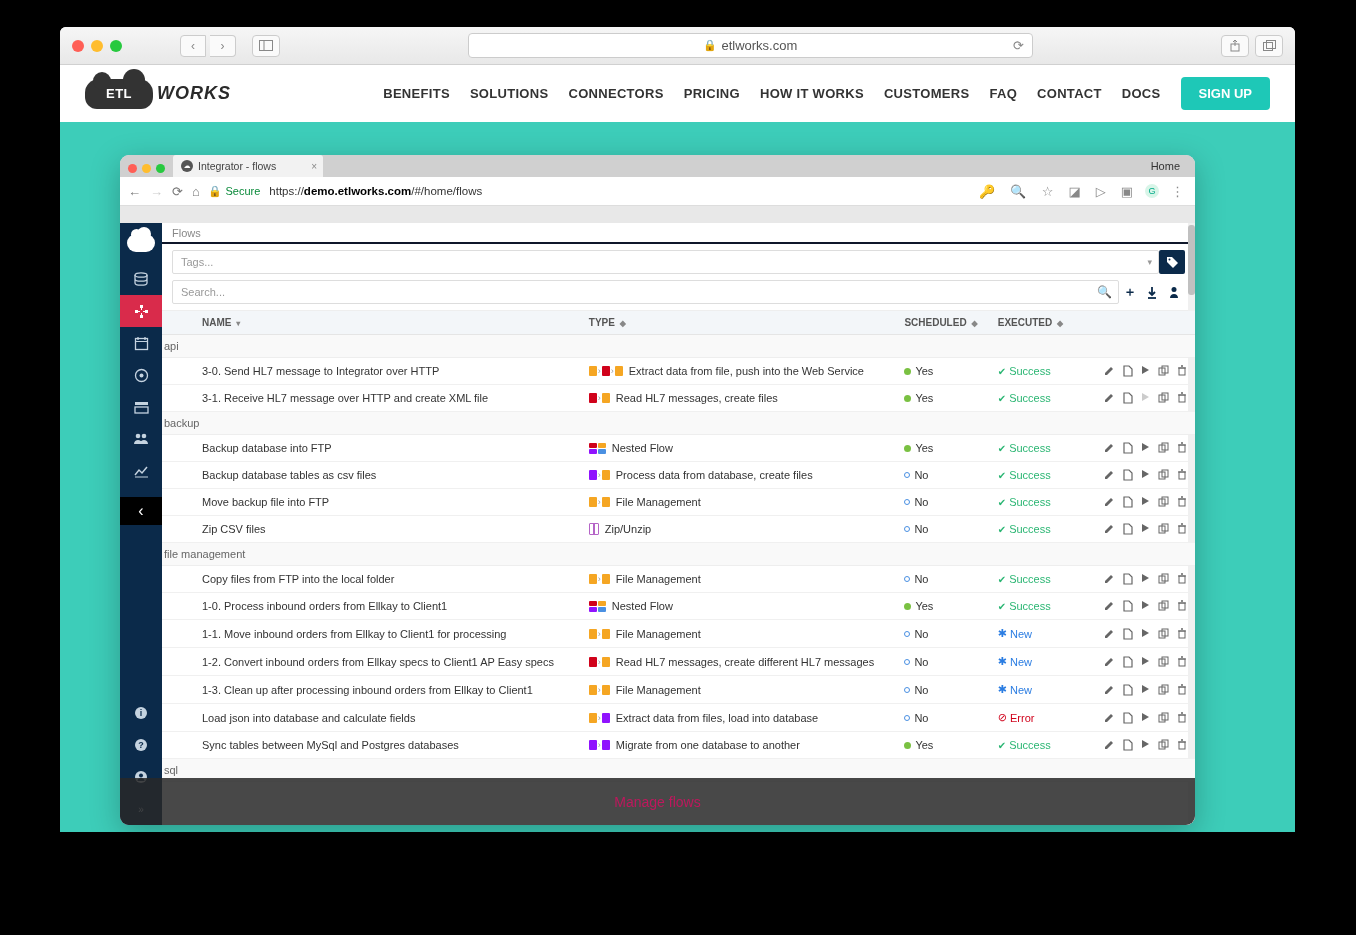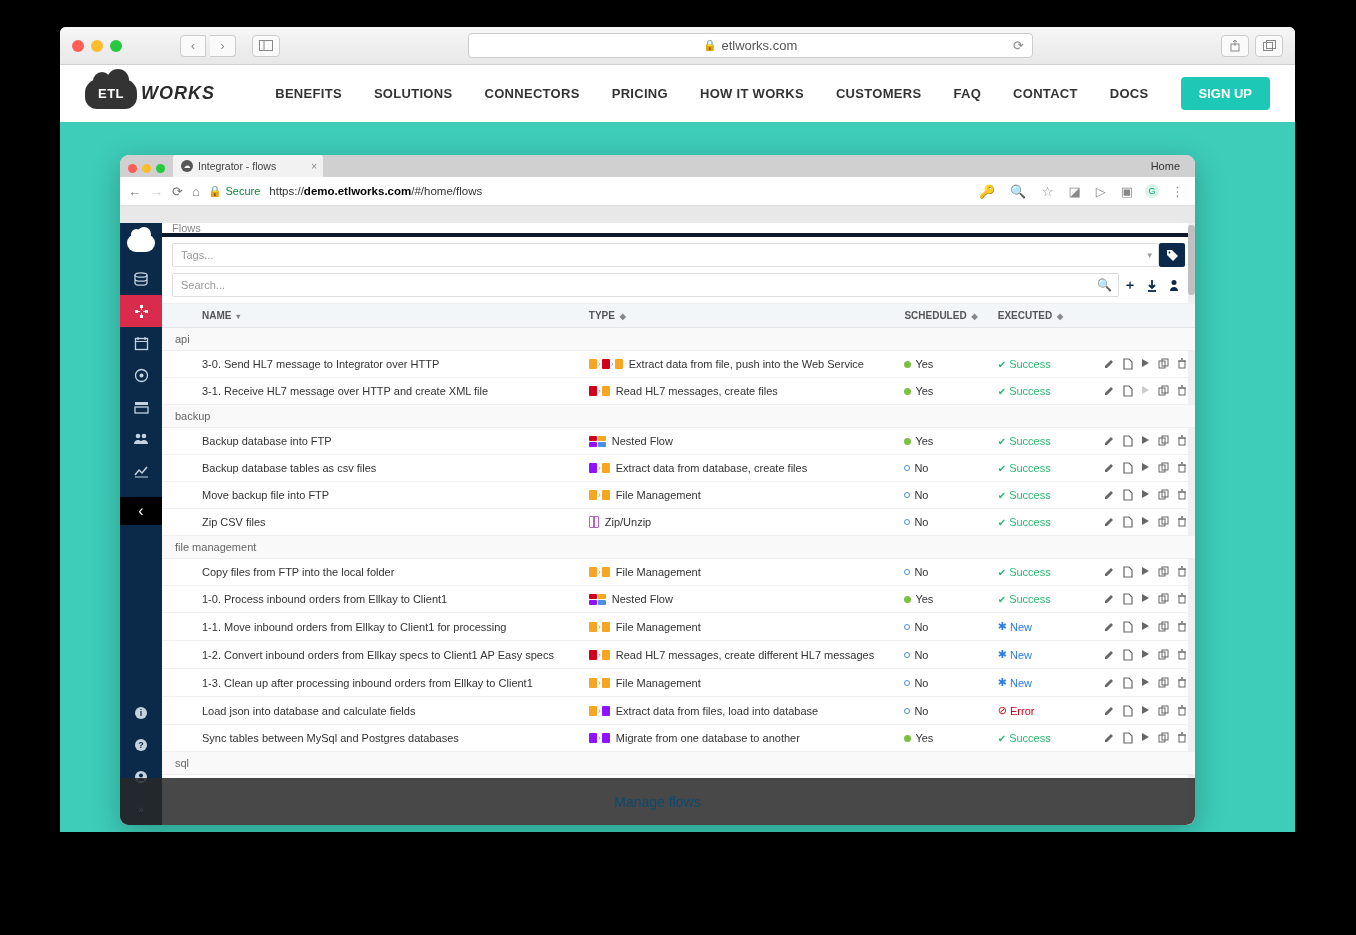--- a/index.html
+++ b/index.html
@@ -18,25 +18,25 @@
 .outer-addr { flex:1; height: 25px; background: #fff; border: 1px solid #ccc; border-radius: 4px; margin: 0 180px 0 180px; display:flex; align-items:center; justify-content:center; font-size:13px; color:#555; position:relative;}
 .outer-addr .lock { margin-right:4px; font-size:11px; }
 .outer-addr .reload { position:absolute; right:8px; color:#888; }
 .outer-right-btns { display:flex; gap:6px; }
 .outer-tabplus { position:absolute; right:0; top:38px; width:22px; height:22px; background:#bfbfbf; color:#777; display:flex; align-items:center; justify-content:center; font-size:16px; }
 
 
 .site-area { position:absolute; top:38px; left:0; right:0; bottom:0; background:#3dcdb9; }
 .site-header { height: 57px; background:#fff; display:flex; align-items:center; padding: 0 25px; }
 .logo { display:flex; align-items:center; gap:4px; }
-.logo-cloud { width:52px; height:30px; background:#333; border-radius: 14px 14px 12px 12px; position:relative; display:flex; align-items:center; justify-content:center; color:#fff; font-weight:bold; font-size:13px; letter-spacing:0.5px;}
+.logo-cloud { width:68px; height:30px; background:#333; border-radius: 14px 14px 12px 12px; position:relative; display:flex; align-items:center; justify-content:center; color:#fff; font-weight:bold; font-size:13px; letter-spacing:0.5px;}
 .logo-cloud:before { content:""; position:absolute; top:-7px; left:8px; width:18px; height:18px; background:#333; border-radius:50%; }
 .logo-cloud:after { content:""; position:absolute; top:-10px; right:8px; width:22px; height:22px; background:#333; border-radius:50%; }
 .logo-text { font-weight:800; font-size:18px; letter-spacing:1px; color:#2a2a2a; font-style:italic;}
-.nav-menu { margin-left:auto; display:flex; gap:32px; align-items:center; }
+.nav-menu { margin-left:auto; display:flex; gap:20px; align-items:center; }
 .nav-menu a { color:#333; font-weight:700; font-size:13px; text-decoration:none; letter-spacing:0.3px;}
 .signup-btn { background:#1ec8b7; color:#fff; padding:9px 18px; border-radius:4px; font-weight:700; font-size:13px; }
 
 
 .screenshot-wrap { position:absolute; top:90px; left:60px; width:1075px; height:670px; background:#e8e8e8; border-radius:9px; box-shadow: 0 8px 30px rgba(0,0,0,0.25); overflow:hidden; }
 .inner-titlebar { height:17px; background:linear-gradient(#e4e4e4,#d0d0d0); display:flex; align-items:center; padding:0 8px; gap:5px;}
 .inner-titlebar .tl { width:9px; height:9px;}
 .inner-tabs { background:#d0d0d0; height:22px; display:flex; align-items:flex-end;}
 .inner-tab { background:#f2f2f2; height:22px; margin-left:4px; border-radius:3px 3px 0 0; padding:0 24px 0 8px; display:flex; align-items:center; font-size:10.5px; color:#444; position:relative; min-width:150px;}
 .inner-tab .x { position:absolute; right:6px; color:#888; font-size:10px;}
@@ -61,56 +61,56 @@
 .sb-logo-cloud:after{content:"";position:absolute;top:-7px;right:4px;width:14px;height:14px;background:#fff;border-radius:50%;}
 .sb-item { height:32px; display:flex; align-items:center; justify-content:center; color:#c5d3e0; font-size:15px; cursor:pointer;}
 .sb-item.active { background:#d92b4b; color:#fff;}
 .sb-collapse { height:28px; background:#000; color:#fff; display:flex; align-items:center; justify-content:center; margin-top:10px; font-size:16px;}
 .sb-bottom { margin-top:auto; }
 
 .main { flex:1; position:relative; display:flex; flex-direction:column; overflow:hidden;}
 .main-scroll { position:absolute; right:0; top:0; width:7px; height:100%; background:#f0f0f0;}
 .main-scroll-thumb { width:7px; height:70px; background:#c0c0c0; border-radius:3px; margin-top:2px;}
 
-.breadcrumb { height:14px; display:flex; align-items:center; padding:0 10px; font-size:11px; color:#888; border-bottom:4px solid #0f172a;}
+.breadcrumb { height:21px; display:flex; align-items:center; padding:0 10px; font-size:11px; color:#888; border-bottom:2px solid #0f172a;}
 .filters { padding:6px 10px; display:flex; flex-direction:column; gap:6px; border-bottom:1px solid #eee;}
 .tag-row, .search-row { display:flex; align-items:center;}
 .tag-input { flex:1; height:24px; border:1px solid #ddd; border-radius:2px; padding:0 8px; font-size:11px; color:#999; display:flex; align-items:center; position:relative;}
 .tag-input .caret { position:absolute; right:6px; color:#999; font-size:9px;}
 .tag-btn { width:26px; height:24px; background:#0b2a4a; color:#fff; display:flex; align-items:center; justify-content:center; border-radius:2px; font-size:13px;}
 .search-input { flex:1; height:24px; border:1px solid #ddd; border-radius:2px; padding:0 8px; font-size:11px; color:#999; position:relative; display:flex;align-items:center;}
 .search-input .mag { position:absolute; right:6px; color:#bbb; font-size:12px;}
 .tool-ico { width:22px; height:24px; display:flex; align-items:center; justify-content:center; color:#0b2a4a; font-size:13px; cursor:pointer;}
 
 .table-wrap { flex:1; overflow:auto; position:relative;}
 table { width:100%; border-collapse:collapse; font-size:11px;}
 thead th { background:#f3f6f9; text-align:left; padding:6px 8px; font-size:10px; color:#555; font-weight:600; border-bottom:1px solid #e5e5e5;}
 thead th .sort { font-size:8px; color:#888; margin-left:2px;}
 thead th:first-child { padding-left:40px;}
-tbody tr.group td { background:#f9f9f9; padding:5px 13px; color:#666; font-size:11px; border-bottom:1px solid #eee;}
+tbody tr.group td { background:#f9f9f9; padding:5px 2px; color:#666; font-size:11px; border-bottom:1px solid #eee;}
 tbody tr.row td { padding:7px 8px; border-bottom:1px solid #f0f0f0; color:#333; vertical-align:middle;}
 tbody tr.row td.name-cell { padding-left:40px;}
 .type-cell { display:flex; align-items:center; gap:6px;}
 .type-icons { display:inline-flex; gap:1px;}
 .ti { width:8px; height:10px; border-radius:1px;}
 .ti.org { background:#f5a623;} .ti.red {background:#d0021b;} .ti.pur{background:#9013fe;}
 .sched { display:flex; align-items:center; gap:4px;}
 .dot { width:7px; height:7px; border-radius:50%;}
 .dot.yes { background:#7ac142;}
 .dot.no { border:1.5px solid #4a90e2; width:6px; height:6px; background:transparent;}
 .exec { display:flex; align-items:center; gap:3px;}
 .exec .chk { color:#2bb673; font-size:10px;}
 .exec.success a { color:#2bb673; text-decoration:none;}
 .exec.new { color:#2b7de2;} .exec.new .star{color:#2b7de2;}
 .exec.error { color:#d0021b;} .exec.error .ico{color:#d0021b;}
 .actions { display:flex; gap:8px; justify-content:flex-end;}
 .actions span { color:#666; cursor:pointer; font-size:11px;}
 
 
-.caption-overlay { position:absolute; left:0; right:0; bottom:0; height:47px; background:rgba(40,40,40,0.85); color:#0c4a6e; display:flex; align-items:center; justify-content:center; font-size:14px;}
+.caption-overlay { position:absolute; left:0; right:0; bottom:0; height:47px; background:rgba(40,40,40,0.85); color:#be185d; display:flex; align-items:center; justify-content:center; font-size:14px;}
 
 
 .gal-arrow { position:absolute; top:433px; width:28px; height:30px; background:rgba(40,40,40,0.85); color:#fff; display:flex; align-items:center; justify-content:center; font-size:17px; cursor:pointer;}
 .gal-left { left:60px;}
 .gal-right { left:1107px;}
 
 .nested-flow-ico { display:inline-grid; grid-template-columns:8px 8px; grid-template-rows:5px 5px; gap:1px;}
 .nfi { border-radius:1px;} .nfi.a{background:#d0021b;} .nfi.b{background:#f5a623;} .nfi.c{background:#9013fe;} .nfi.d{background:#4a90e2;}
 .zip-ico { width:10px; height:12px; background:#fff; border:1px solid #b565c7; border-radius:1px; position:relative;}
 .zip-ico:after{content:"";position:absolute;left:3px;top:0;width:2px;height:100%;background:#b565c7;}
@@ -525,21 +525,21 @@
                   </tr>
                   <tr class="row">
                     <td class="name-cell">Backup database tables as csv files</td>
                     <td>
                       <div class="type-cell">
                         <span class="type-icons">
                           <span class="ti pur"></span>
                           <span style="color:#999;font-size:9px">›</span>
                           <span class="ti org"></span>
                         </span> 
-                        <span>Extract data from database, create files</span>
+                        <span>Process data from database, create files</span>
                       </div>
                     </td>
                     <td>
                       <span class="sched"><span class="dot no"></span> No</span>
                     </td>
                     <td>
                       <span class="exec success">
                         <span class="chk">✔</span> 
                         <a>Success</a>
                       </span>

